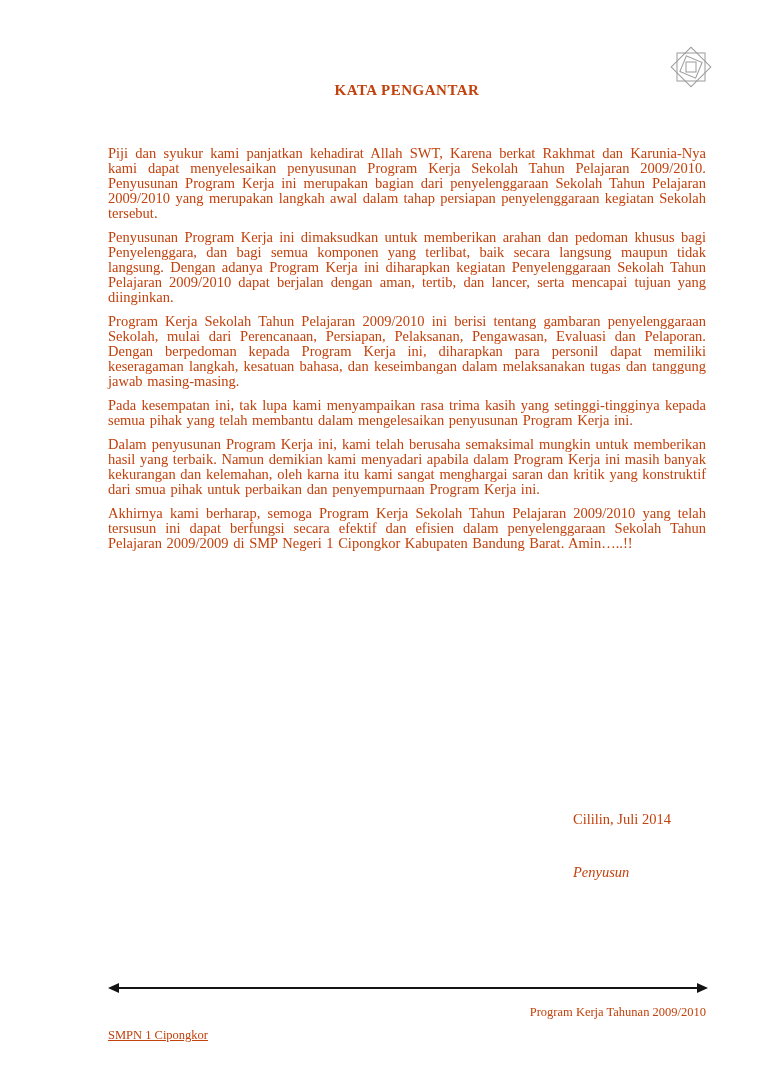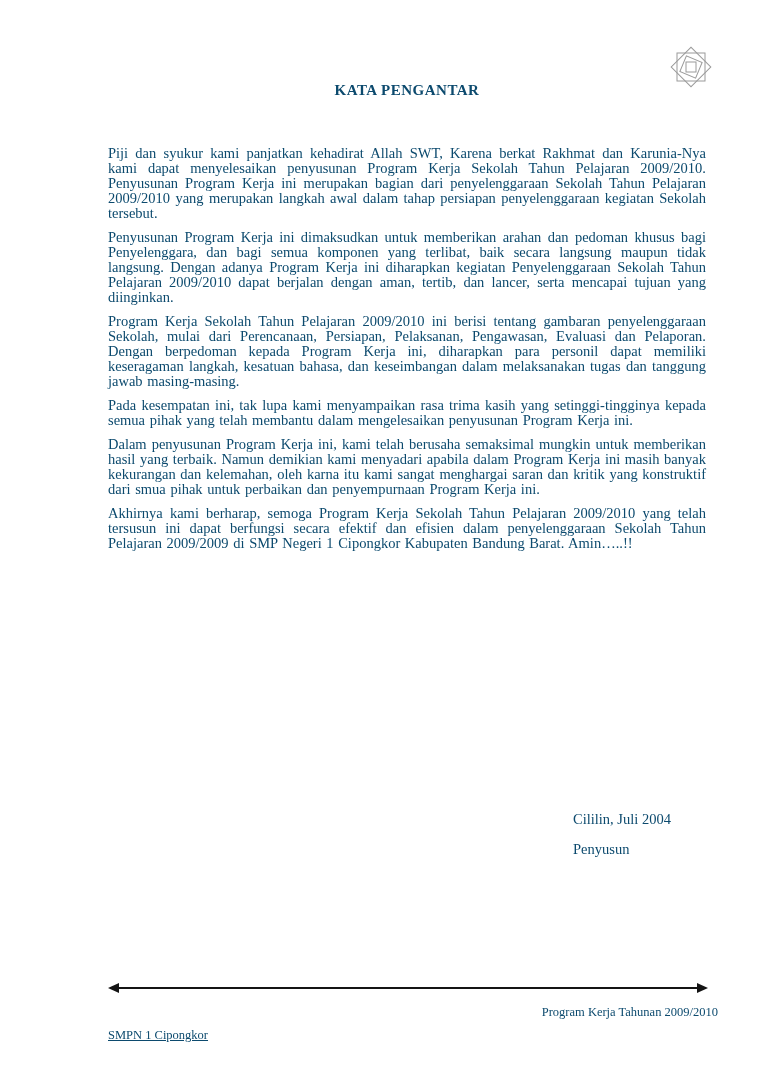--- a/index.html
+++ b/index.html
@@ -6,21 +6,21 @@
     margin: 0;
     padding: 0;
     background: #ffffff;
   }
   .page {
     position: relative;
     width: 768px;
     height: 1087px;
     background: #ffffff;
     font-family: "Liberation Serif", serif;
-    color: #0c4a6e;
+    color: #c2410c;
     overflow: hidden;
   }
   .logo {
     position: absolute;
     top: 46px;
     right: 56px;
     width: 42px;
     height: 42px;
   }
   .doc-title {
@@ -47,21 +47,22 @@
     word-spacing: 1px;
   }
   .signature {
     position: absolute;
     top: 806px;
     left: 573px;
     font-size: 14.5px;
     line-height: 26px;
   }
   .signature .role {
-    margin-top: 4px;
+    margin-top: 27px;
+    font-style: italic;
   }
   .footer-line {
     position: absolute;
     left: 110px;
     right: 62px;
     top: 987px;
     height: 2px;
     background: #141414;
   }
   .footer-line .arrow-left {
@@ -77,21 +78,21 @@
     position: absolute;
     right: -2px;
     top: -4px;
     width: 0; height: 0;
     border-top: 5px solid transparent;
     border-bottom: 5px solid transparent;
     border-left: 11px solid #141414;
   }
   .footer-right {
     position: absolute;
-    right: 50px;
+    right: 62px;
     top: 1005px;
     font-size: 12.5px;
     text-align: center;
   }
   .footer-left {
     position: absolute;
     left: 108px;
     top: 1028px;
     font-size: 12.5px;
     text-decoration: underline;
@@ -118,21 +119,21 @@
   <div class="content">
     <p>Piji dan syukur kami panjatkan kehadirat Allah SWT, Karena berkat Rakhmat dan Karunia-Nya kami dapat menyelesaikan penyusunan Program Kerja Sekolah Tahun Pelajaran 2009/2010. Penyusunan Program Kerja ini merupakan bagian dari penyelenggaraan Sekolah Tahun Pelajaran 2009/2010 yang merupakan langkah awal dalam tahap persiapan penyelenggaraan kegiatan Sekolah tersebut.</p>
     <p>Penyusunan Program Kerja ini dimaksudkan untuk memberikan arahan dan pedoman khusus bagi Penyelenggara, dan bagi semua komponen yang terlibat, baik secara langsung maupun tidak langsung. Dengan adanya Program Kerja ini diharapkan kegiatan Penyelenggaraan Sekolah Tahun Pelajaran 2009/2010 dapat berjalan dengan aman, tertib, dan lancer, serta mencapai tujuan yang diinginkan.</p>
     <p>Program Kerja Sekolah Tahun Pelajaran 2009/2010 ini berisi tentang gambaran penyelenggaraan Sekolah, mulai dari Perencanaan, Persiapan, Pelaksanan, Pengawasan, Evaluasi dan Pelaporan. Dengan berpedoman kepada Program Kerja ini,  diharapkan para personil dapat memiliki keseragaman langkah, kesatuan bahasa, dan keseimbangan dalam melaksanakan tugas dan tanggung jawab masing-masing.</p>
     <p>Pada kesempatan ini, tak lupa kami menyampaikan rasa trima kasih yang setinggi-tingginya kepada semua pihak yang telah membantu dalam mengelesaikan penyusunan Program Kerja ini.</p>
     <p>Dalam penyusunan Program Kerja ini, kami telah berusaha semaksimal mungkin untuk memberikan hasil yang terbaik. Namun demikian kami menyadari apabila dalam Program Kerja ini masih banyak kekurangan dan kelemahan, oleh karna itu kami sangat menghargai saran dan kritik yang konstruktif dari smua pihak untuk perbaikan dan penyempurnaan Program Kerja ini.</p>
     <p>Akhirnya kami berharap, semoga Program Kerja Sekolah Tahun Pelajaran 2009/2010 yang telah tersusun ini dapat berfungsi secara efektif dan efisien dalam penyelenggaraan Sekolah Tahun Pelajaran 2009/2009 di SMP Negeri 1 Cipongkor Kabupaten Bandung Barat. Amin…..!!</p>
   </div>
 
   <div class="signature">
-    <div>Cililin,  Juli 2004</div>
+    <div>Cililin,  Juli 2014</div>
     <div class="role">Penyusun</div>
   </div>
 
   <div class="footer-line">
     <span class="arrow-left"></span>
     <span class="arrow-right"></span>
   </div>
 
   <div class="footer-right">Program Kerja Tahunan 2009/2010</div>
   <div class="footer-left">SMPN 1 Cipongkor</div>

